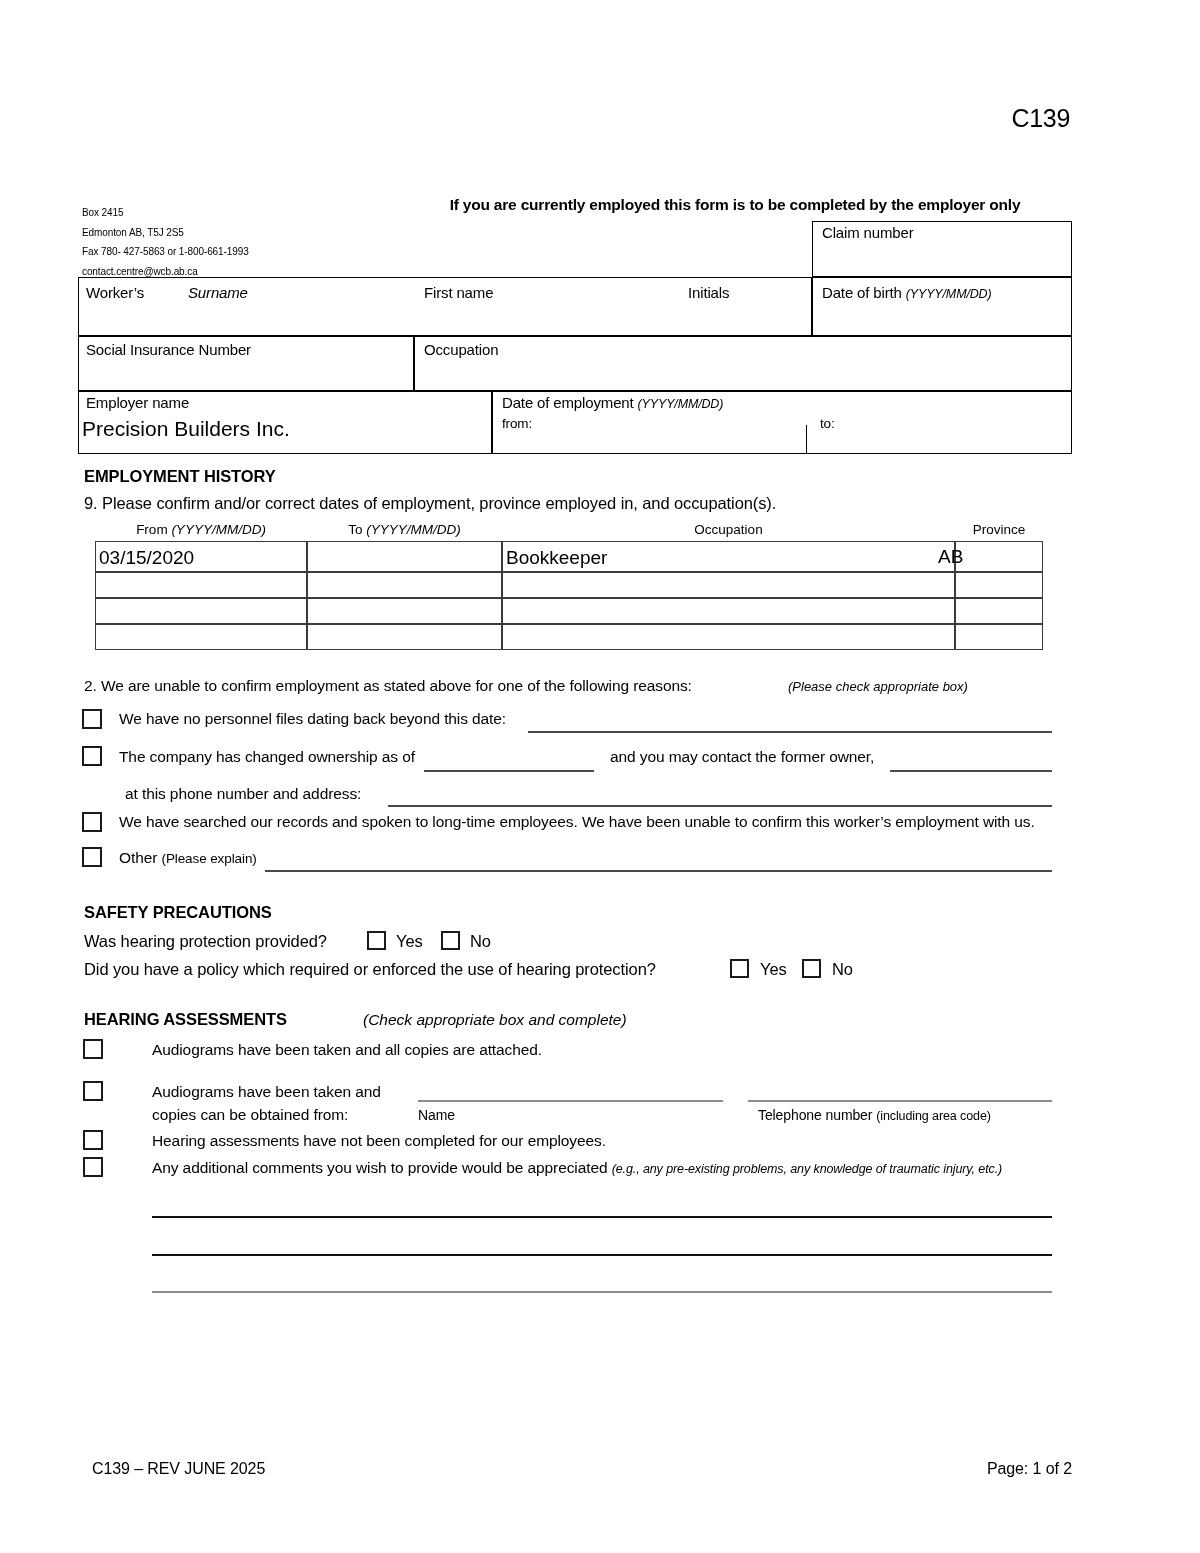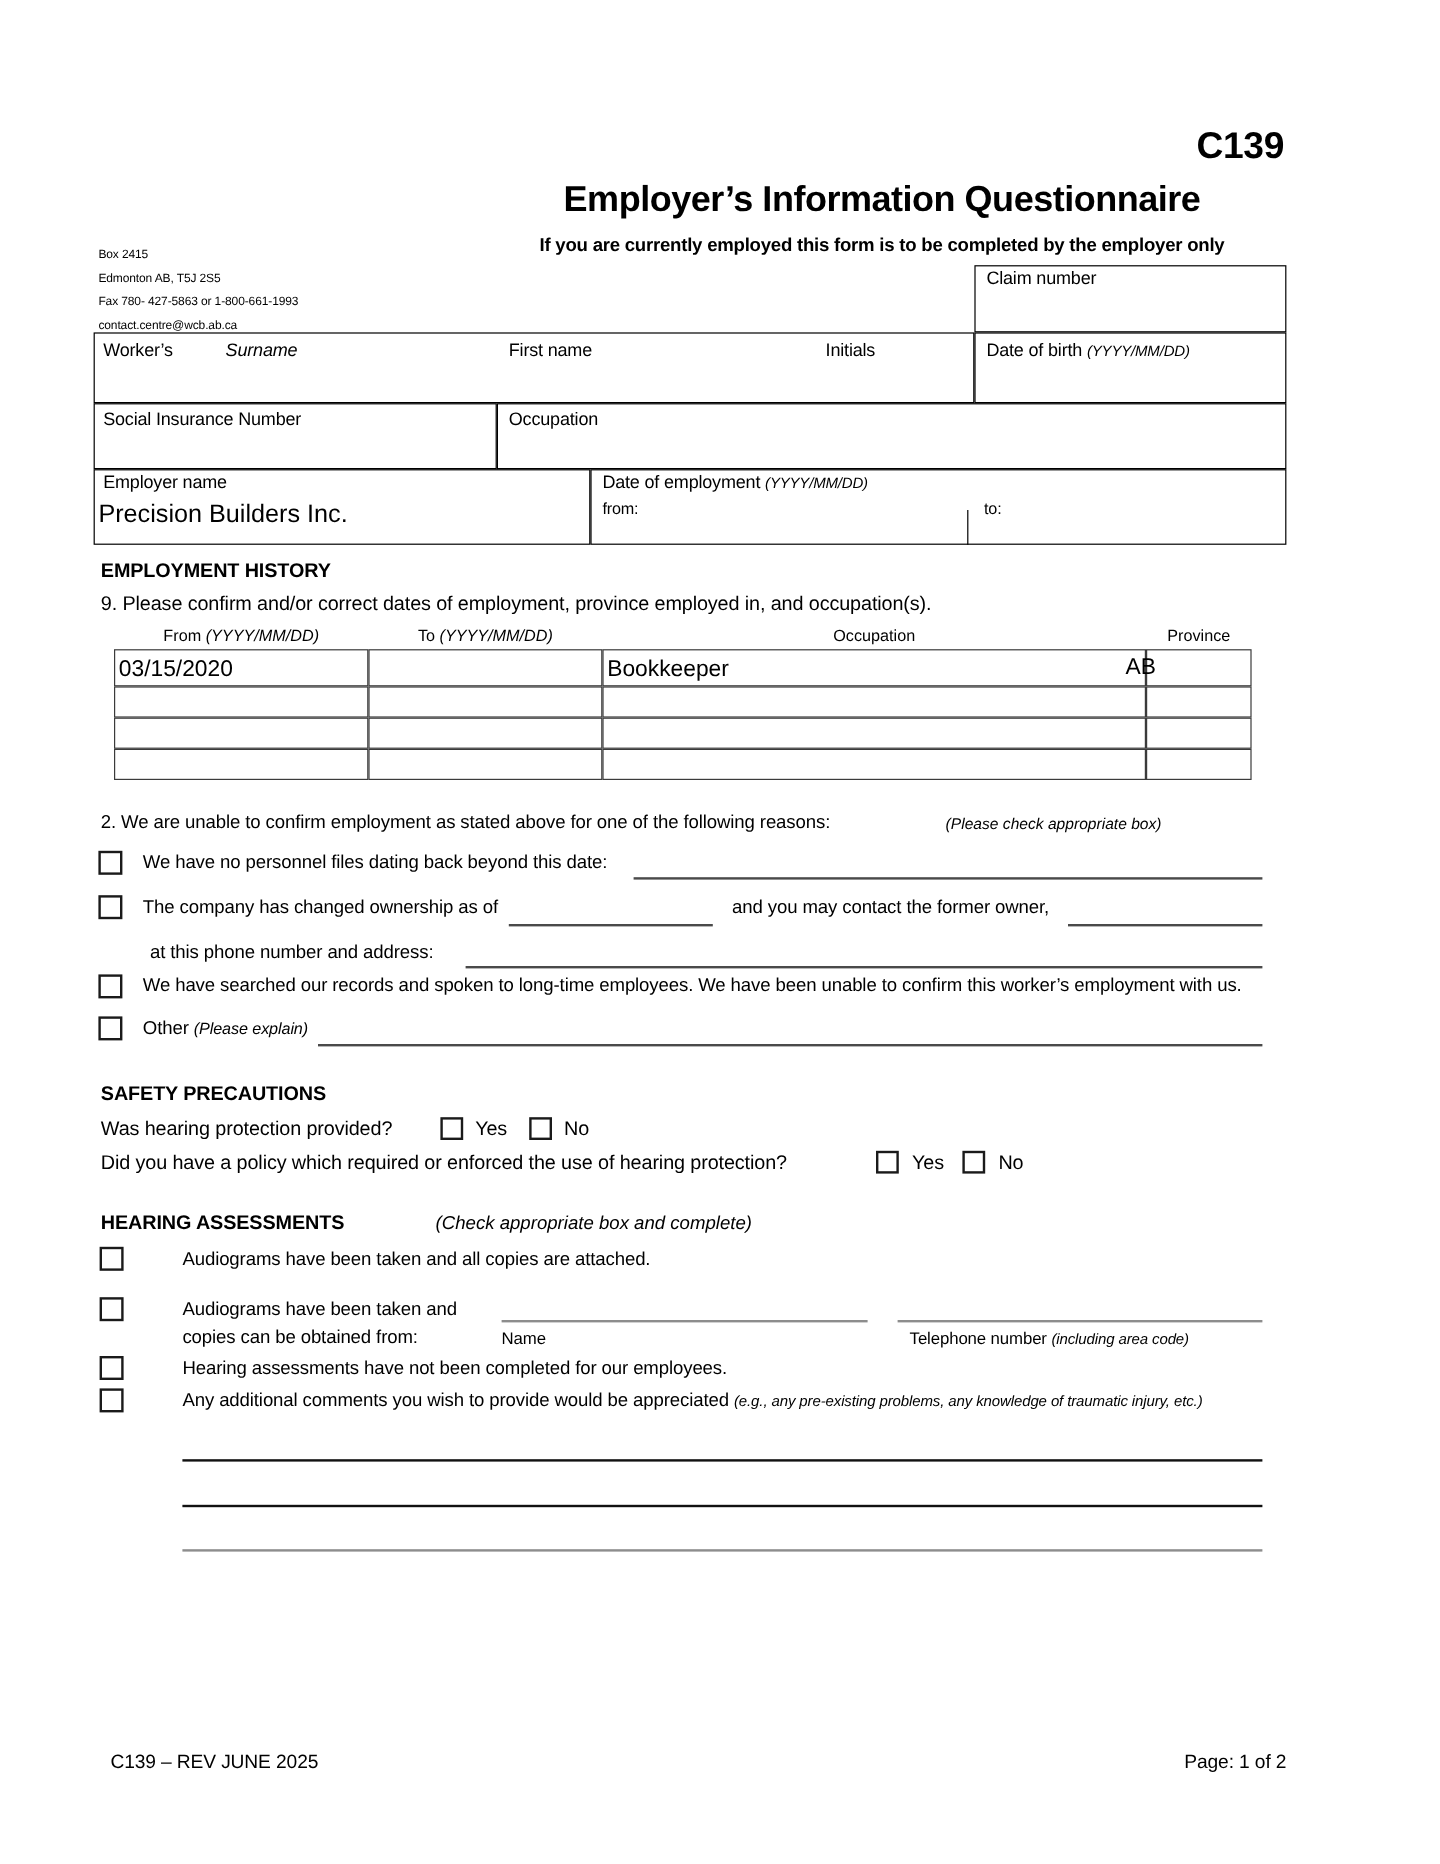--- a/index.html
+++ b/index.html
@@ -39,22 +39,22 @@
     font-size: 10px;
     line-height: 19.5px;
     color: #000;
     letter-spacing: -0.1px;
   }
   .addr-line { white-space: nowrap; }
 
   .form-code {
     position: absolute;
     right: 130px; top: 104px;
-    font-size: 31px;
-    font-weight: bold;
+    font-size: 25px;
+    font-weight: normal;
     letter-spacing: -0.3px;
   }
   .form-title {
     position: absolute;
     left: 400px; top: 150px;
     width: 670px;
     text-align: center;
     font-size: 30px;
     font-weight: bold;
     letter-spacing: -0.4px;
@@ -114,21 +114,20 @@
     position: absolute;
     font-size: 15.5px;
     letter-spacing: -0.1px;
     white-space: nowrap;
   }
   .body-text .tiny-it {
     font-style: italic;
     font-size: 12.5px;
   }
   .body-text .small-it {
-    font-style: italic;
     font-size: 13.5px;
   }
 
   
   .eh-colhead {
     position: absolute;
     font-size: 13.5px;
     text-align: center;
     white-space: nowrap;
   }
@@ -203,21 +202,20 @@
 
 
     <div class="addr-block">
       <div class="addr-line">Box 2415</div>
       <div class="addr-line">Edmonton AB, T5J 2S5</div>
       <div class="addr-line">Fax 780- 427-5863 or 1-800-661-1993</div>
       <div class="addr-line">contact.centre@wcb.ab.ca</div>
     </div>
 
     <div class="form-code">C139</div>
-    <div class="form-title">Employer’s Information Questionnaire</div>
     <div class="form-subtitle">If you are currently employed this form is to be completed by the employer only</div>
   </div>
 
   <div>
 
     <div class="cellbox" style="left:812px; top:221px; width:260px; height:56px;"></div>
     <div class="celllabel" style="left:822px; top:224px;">Claim number</div>
     <div class="cellvalue" style="left:822px; top:248px;"></div>
 
     <div class="cellbox" style="left:78px; top:277px; width:734px; height:59px;"></div>

